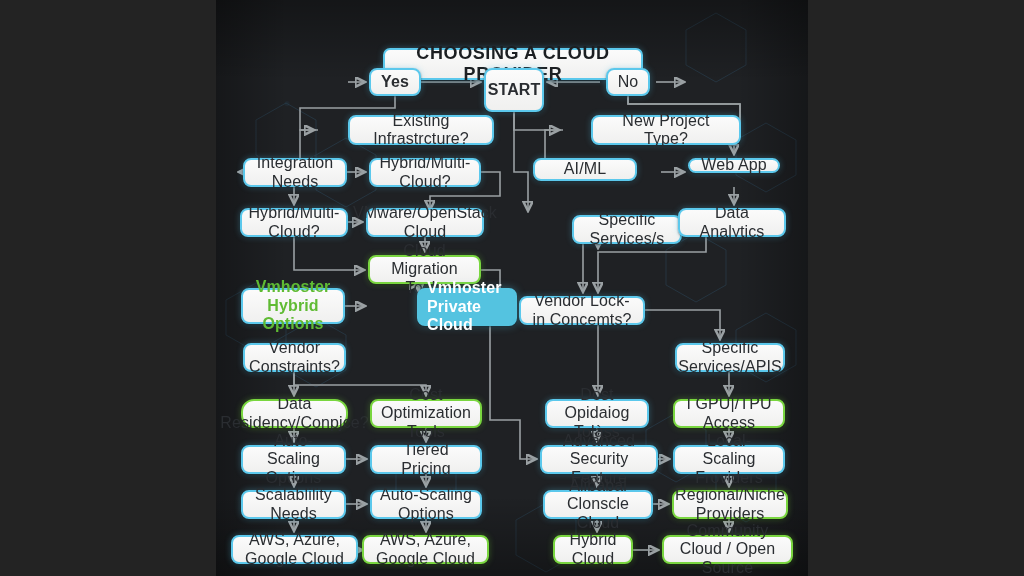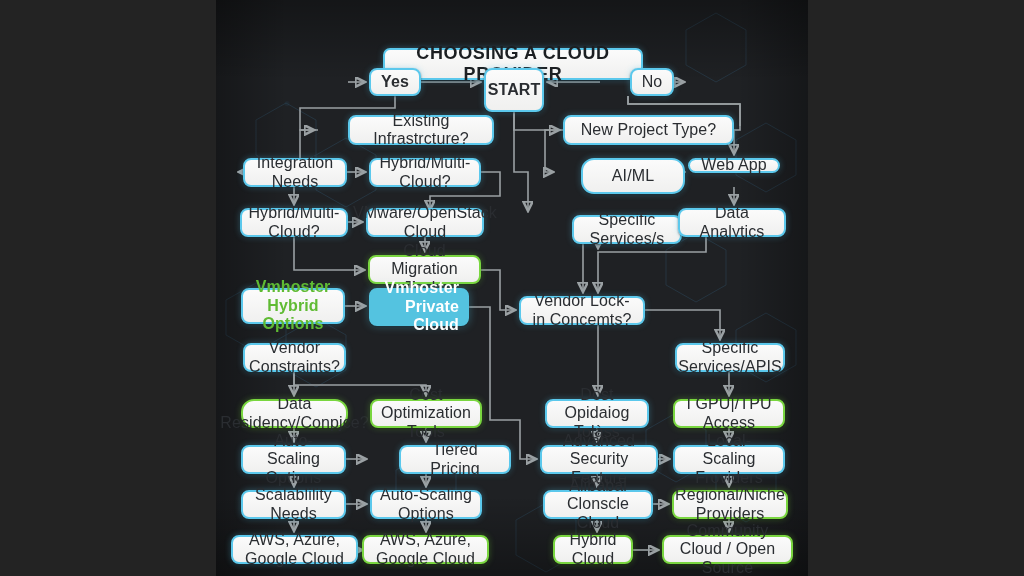--- a/index.html
+++ b/index.html
@@ -38,22 +38,22 @@
         display:flex;align-items:center;justify-content:center;text-align:center;
         border-radius:8px;padding:4px 8px;
         background:linear-gradient(180deg,#fbfbfb 0%,#f0f0ef 100%);
         border:2px solid #5bc8ec;
         color:#2a2d31;font-size:16px;line-height:1.15;letter-spacing:.1px;
         box-shadow:0 0 6px rgba(90,200,236,.35), 0 1px 2px rgba(0,0,0,.5);}
   .node.green{border-color:#79d63f;
         box-shadow:0 0 6px rgba(121,214,63,.35), 0 1px 2px rgba(0,0,0,.5);}
   .node.greentext{color:#5fbb33;font-weight:bold;}
   .node.filled{background:#54c3e0;border-color:#54c3e0;color:#ffffff;
-        justify-content:flex-start;text-align:right;font-weight:bold;
-        box-shadow:0 0 8px rgba(84,195,224,.4), 0 1px 2px rgba(0,0,0,.5);}
+        justify-content:flex-start;text-align:left;font-weight:bold;
+        box-shadow:0 0 8px rgba(84,195,224,.4), 0 1px 2px rgba(0,0,0,.5);margin-left:48px;}
   .node.title{font-size:18px;font-weight:bold;letter-spacing:.6px;color:#1c1f22;
         border-radius:7px;border-width:2px;margin-top:28px;}
   .node.bold{font-weight:bold;}
 </style>
 </head>
 <body>
 
 <div id="screen">
 
   <div id="canvas">
@@ -189,43 +189,43 @@
     <g>
       <path d="M628,96 L628,104 L740,104 L740,126"></path>
       <path d="M175,244 L175,244"></path>
     </g>
   </svg>
 
   <div id="nodes">
       <div class="node title" style="left: 383px; top: 20px; width: 260px; height: 32px;">CHOOSING A CLOUD PROVIDER</div>
       <div class="node bold" style="left: 369px; top: 68px; width: 52px; height: 28px;">Yes</div>
       <div class="node bold" style="left: 484px; top: 68px; width: 60px; height: 44px;">START</div>
-      <div class="node" style="left: 606px; top: 68px; width: 44px; height: 28px; margin-left: 24px;">No</div>
+      <div class="node" style="left: 606px; top: 68px; width: 44px; height: 28px;">No</div>
       <div class="node" style="left: 318px; top: 115px; width: 146px; height: 30px; margin-left: 30px;">Existing Infrastrcture?</div>
-      <div class="node" style="left: 563px; top: 115px; width: 171px; height: 30px; text-align: center;">New Project Type?</div>
+      <div class="node" style="left: 591px; top: 115px; width: 150px; height: 30px; text-align: center;">New Project Type?</div>
       <div class="node" style="left: 243px; top: 158px; width: 104px; height: 29px;">Integration Needs</div>
       <div class="node" style="left: 369px; top: 158px; width: 112px; height: 29px;">Hybrid/Multi-Cloud?</div>
-      <div class="node" style="left: 581px; top: 158px; width: 104px; height: 36px; border-radius: 13px;">AI/ML</div>
+      <div class="node" style="left: 533px; top: 158px; width: 104px; height: 23px;">AI/ML</div>
       <div class="node" style="left: 688px; top: 158px; width: 92px; height: 15px;">Web App</div>
       <div class="node" style="left: 240px; top: 208px; width: 108px; height: 29px;">Hybrid/Multi-Cloud?</div>
       <div class="node" style="left: 366px; top: 208px; width: 118px; height: 29px;">VMware/OpenStack Cloud</div>
       <div class="node" style="left: 572px; top: 215px; width: 110px; height: 29px;">Specific Services/s</div>
       <div class="node" style="left: 678px; top: 208px; width: 108px; height: 29px;">Data Analytics</div>
       <div class="node green" style="left: 368px; top: 255px; width: 113px; height: 29px;">Cloud Migration Tools</div>
       <div class="node greentext" style="left: 241px; top: 288px; width: 104px; height: 36px;">Vmhoster Hybrid Options</div>
       <div class="node filled" style="left: 369px; top: 288px; width: 100px; height: 38px;">Vmhoster Private Cloud</div>
       <div class="node" style="left: 519px; top: 296px; width: 126px; height: 29px;">Vendor Lock-in Concemts?</div>
       <div class="node" style="left: 243px; top: 343px; width: 103px; height: 29px;">Vendor Constraints?</div>
       <div class="node" style="left: 675px; top: 343px; width: 110px; height: 29px;">Specific Services/APIS</div>
       <div class="node green" style="left: 241px; top: 399px; width: 107px; height: 29px; border-radius: 13px;">Data Residency/Conpjce?</div>
       <div class="node green" style="left: 370px; top: 399px; width: 112px; height: 29px;">Cost Optimization Tools</div>
       <div class="node" style="left: 545px; top: 399px; width: 104px; height: 29px;">Dost Opidaiog Tolàss</div>
       <div class="node green" style="left: 673px; top: 399px; width: 112px; height: 29px;">I GPU|/TPU Access</div>
       <div class="node" style="left: 241px; top: 445px; width: 105px; height: 29px;">Auto-Scaling Options</div>
-      <div class="node" style="left: 370px; top: 445px; width: 112px; height: 29px; margin-left: 29px;">Tiered Pricing</div>
+      <div class="node" style="left: 370px; top: 445px; width: 112px; height: 29px;">Tiered Pricing</div>
       <div class="node" style="left: 540px; top: 445px; width: 118px; height: 29px;">Advanced Security Feature</div>
       <div class="node" style="left: 673px; top: 445px; width: 112px; height: 29px;">Local-Scaling Froviders</div>
       <div class="node" style="left: 241px; top: 490px; width: 105px; height: 29px;">Scalablility Needs</div>
       <div class="node" style="left: 370px; top: 490px; width: 112px; height: 29px;">Auto-Scaling Options</div>
       <div class="node" style="left: 543px; top: 490px; width: 110px; height: 29px;">Alibabal Clonscle Cloud</div>
       <div class="node green" style="left: 672px; top: 490px; width: 116px; height: 29px;">Regional/Niche Providers</div>
       <div class="node" style="left: 231px; top: 535px; width: 127px; height: 29px;">AWS, Azure, Google Cloud</div>
       <div class="node green" style="left: 362px; top: 535px; width: 127px; height: 29px;">AWS, Azure, Google Cloud</div>
       <div class="node green" style="left: 553px; top: 535px; width: 80px; height: 29px;">Hybrid Cloud</div>
       <div class="node green" style="left: 662px; top: 535px; width: 131px; height: 29px;">Community Cloud / Open Source</div>

